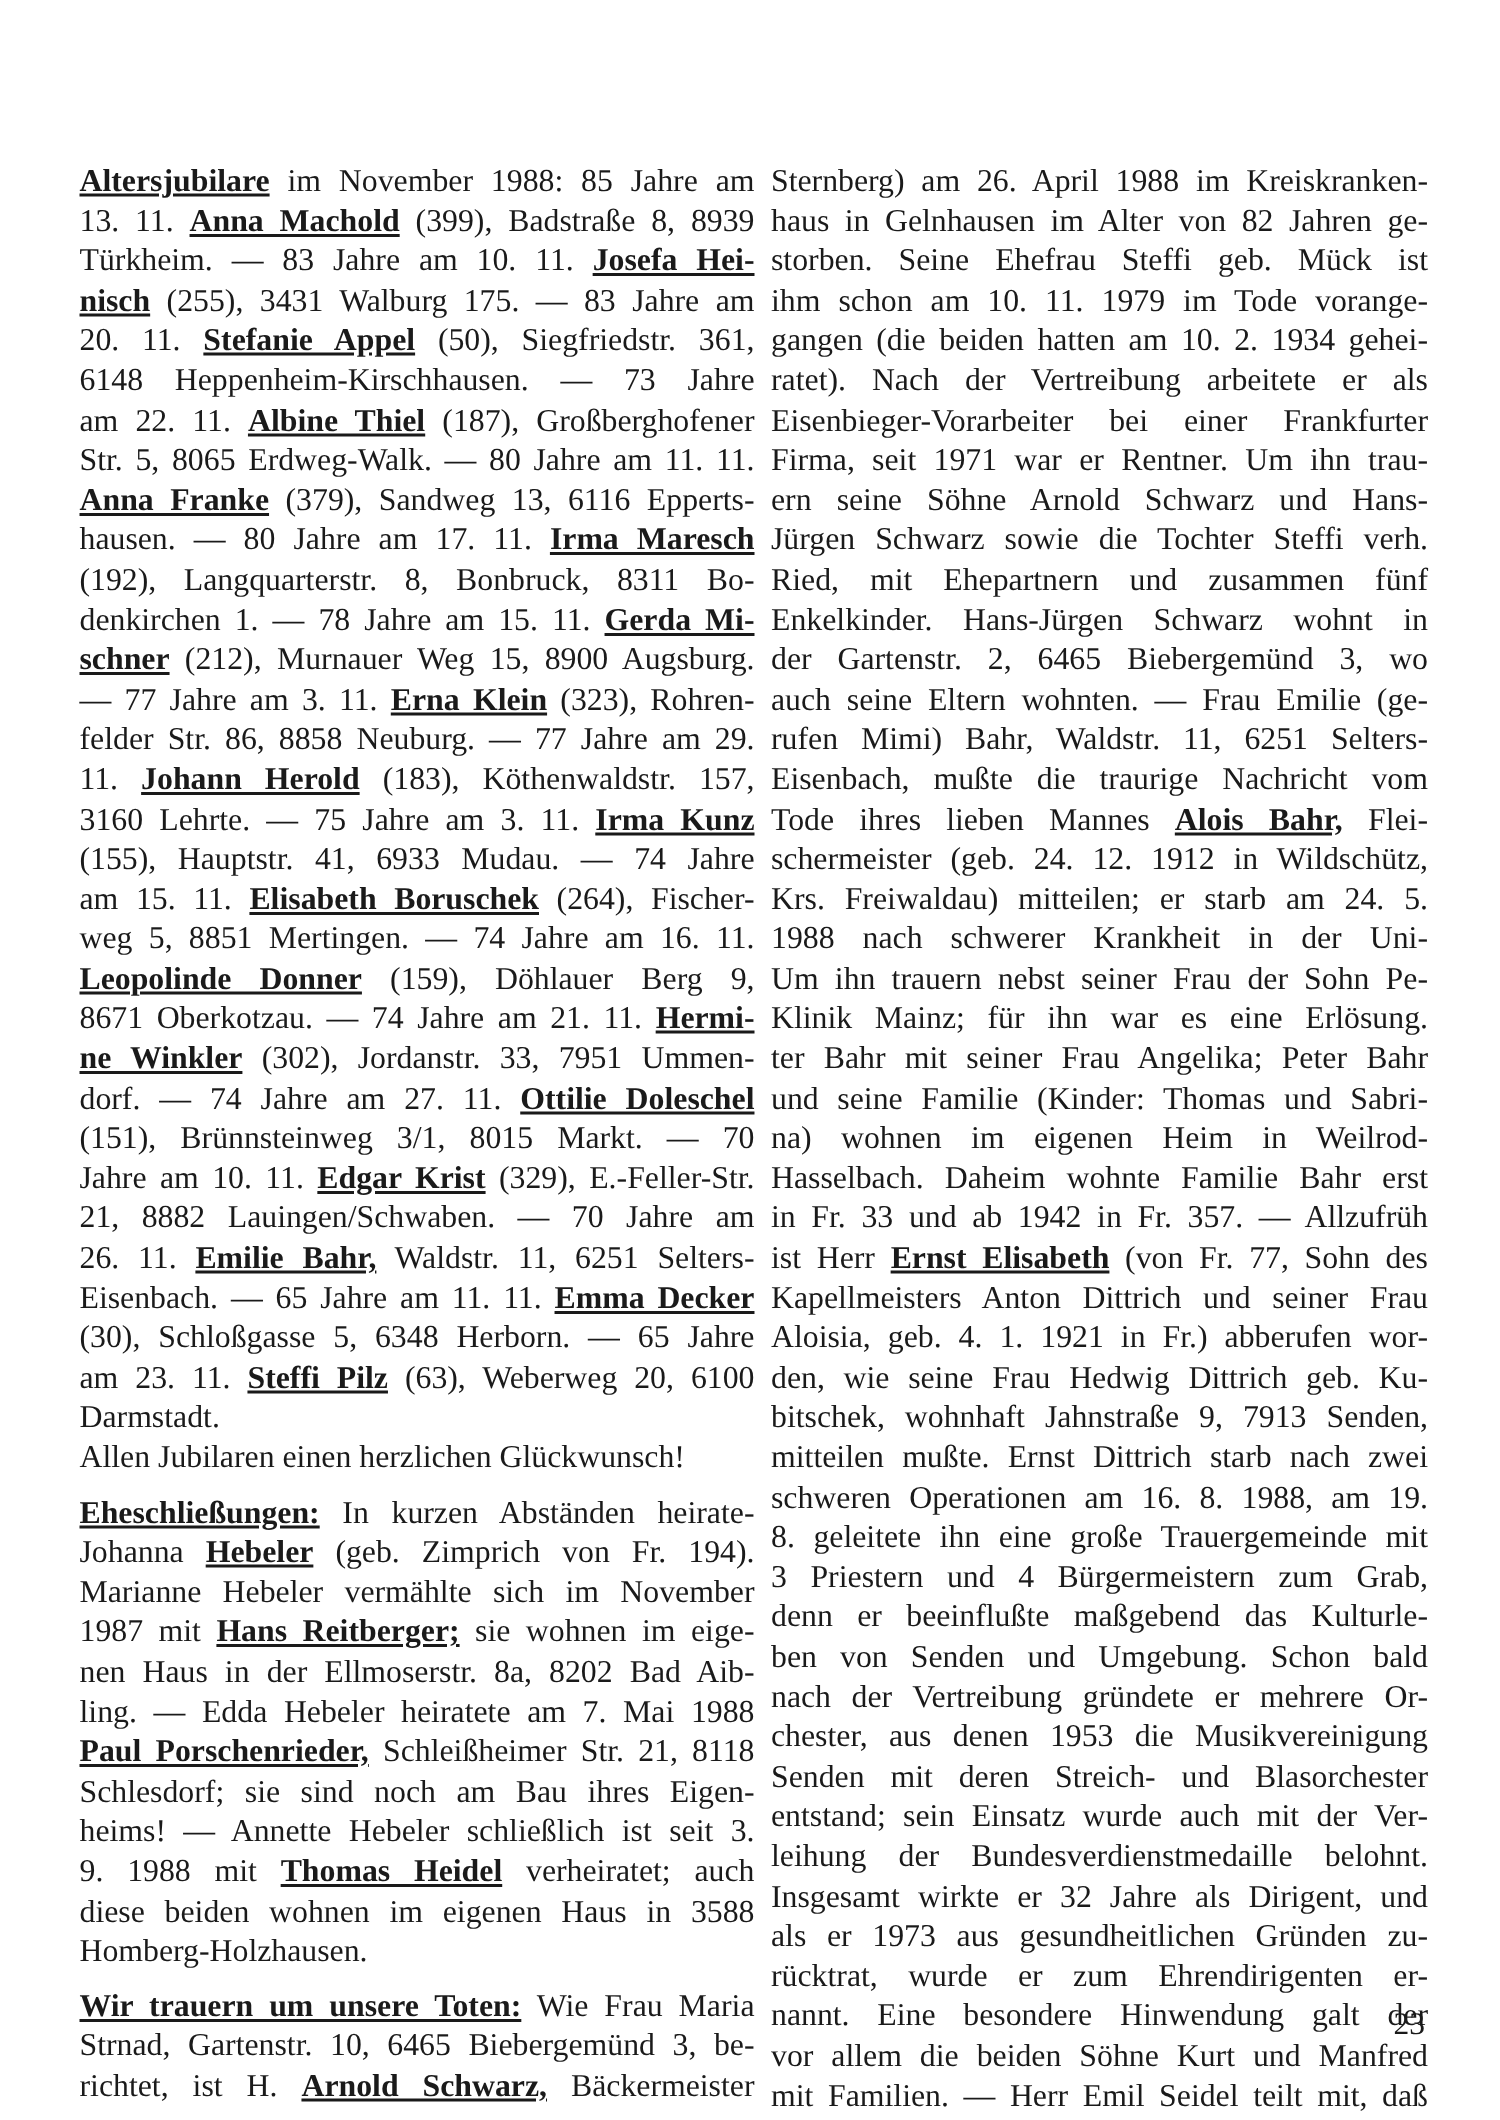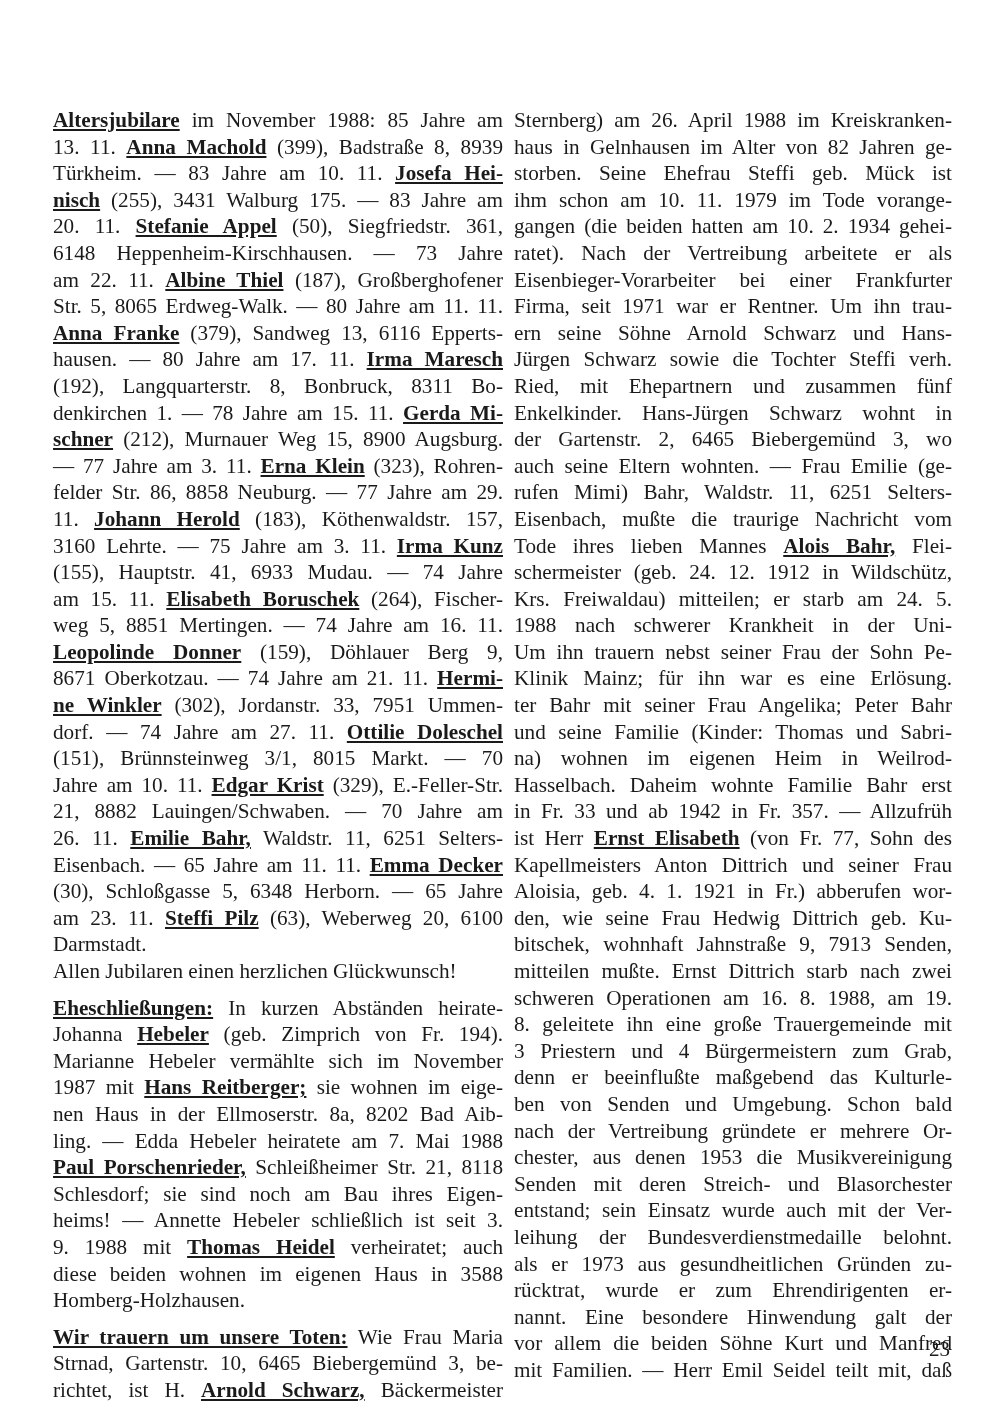--- a/index.html
+++ b/index.html
@@ -113,19 +113,20 @@
     <div class="line">schweren Operationen am 16. 8. 1988, am 19.</div>
     <div class="line">8. geleitete ihn eine große Trauergemeinde mit</div>
     <div class="line">3 Priestern und 4 Bürgermeistern zum Grab,</div>
     <div class="line">denn er beeinflußte maßgebend das Kulturle-</div>
     <div class="line">ben von Senden und Umgebung. Schon bald</div>
     <div class="line">nach der Vertreibung gründete er mehrere Or-</div>
     <div class="line">chester, aus denen 1953 die Musikvereinigung</div>
     <div class="line">Senden mit deren Streich- und Blasorchester</div>
     <div class="line">entstand; sein Einsatz wurde auch mit der Ver-</div>
     <div class="line">leihung der Bundesverdienstmedaille belohnt.</div>
+    <div class="line">Insgesamt wirkte er 32 Jahre als Dirigent, und</div>
     <div class="line">als er 1973 aus gesundheitlichen Gründen zu-</div>
     <div class="line">rücktrat, wurde er zum Ehrendirigenten er-</div>
     <div class="line">nannt. Eine besondere Hinwendung galt der</div>
     <div class="line">vor allem die beiden Söhne Kurt und Manfred</div>
     <div class="line">mit Familien. — Herr Emil Seidel teilt mit, daß</div>
   </div>
 <div class="page-number">23</div>
 
 </body></html>

